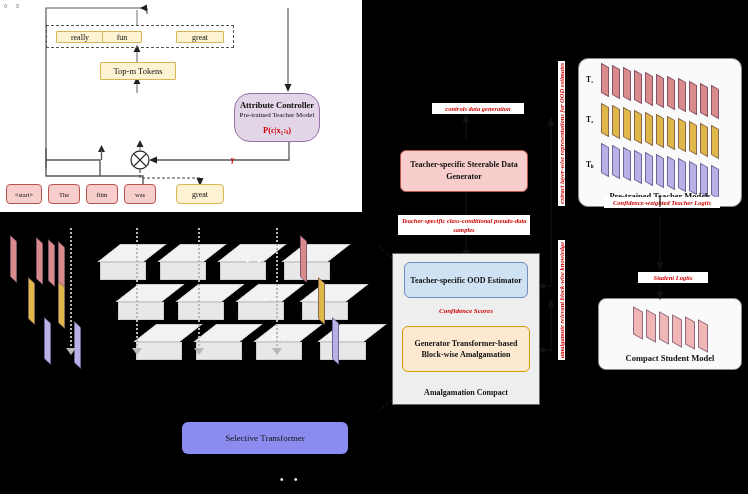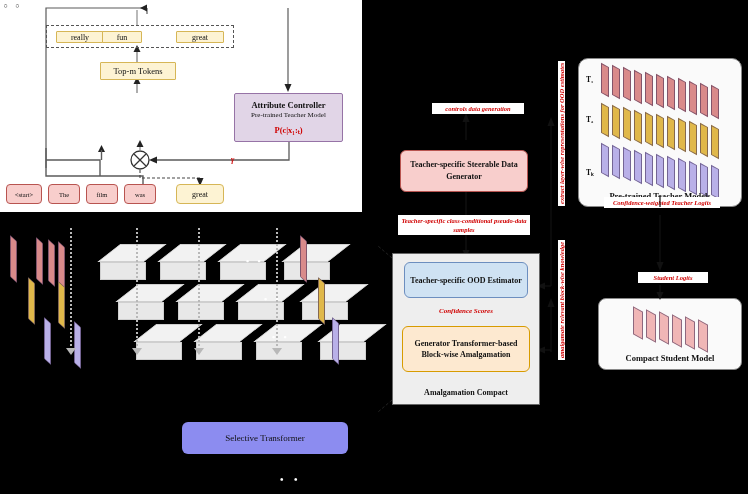--- a/index.html
+++ b/index.html
@@ -25,22 +25,22 @@
             display:flex;align-items:center;justify-content:center;letter-spacing:3px;}
 
   #topm{left:100px;top:62px;width:76px;height:18px;background:#fdf3d3;
         border:1px solid #d6b656;font-size:8.5px;color:#111;border-radius:1px;}
 
   #plm{left:66px;top:93px;width:134px;height:49px;background:#d9ead3;
        border:1px solid #82b366;border-radius:7px;}
   #plm .t1{font-size:8.5px;font-weight:bold;color:#111;}
   #plm .t2{font-size:8.5px;font-weight:bold;color:#d00000;margin-top:6px;font-style:normal;}
 
-  #attr{left:234px;top:93px;width:109px;height:49px;background:#e1d5e7;
-        border:1px solid #9673a6;border-radius:2px;}
+  #attr{left:234px;top:93px;width:86px;height:49px;background:#e1d5e7;
+        border:1px solid #9673a6;border-radius:16px;}
   #attr .t1{font-size:8.5px;font-weight:bold;color:#111;}
   #attr .t2{font-size:7px;color:#111;margin-top:1px;}
   #attr .t3{font-size:8.5px;font-weight:bold;color:#d00000;margin-top:5px;}
 
   
   .itok{position:absolute;box-sizing:border-box;height:20px;background:#f8cecc;
         border:1px solid #b85450;border-radius:4px;font-size:6.5px;color:#111;
         display:flex;align-items:center;justify-content:center;}
   #it0{left:6px;top:184px;width:36px;}
   #it1{left:48px;top:184px;width:32px;}
@@ -216,21 +216,21 @@
 <div id="conf">Confidence Scores</div>
 <div class="pbox" id="sel">Generator Transformer-based Block-wise Amalgamation</div>
 <div id="amal-label">Amalgamation Compact</div>
 
 <div class="vlab" id="vlab-extract">extract layer-wise representations for OOD estimates</div>
 <div class="vlab" id="vlab-amalg">amalgamate relevant block-wise knowledge</div>
 
 <div id="teachers">
   <div class="tlabel" style="left:7px;top:16px;">T₁</div>
   <div class="tlabel" style="left:7px;top:56px;">T₂</div>
-  <div class="tlabel" style="left:7px;top:108px;">Tₖ</div>
+  <div class="tlabel" style="left:7px;top:100px;">Tₖ</div>
   <div id="teacher-stacks">
       <div class="slab" style="left: 22px; top: 6px; width: 10px; height: 34px;">
         <div class="face" style="background: rgb(217, 138, 138); left: 0px; top: 0px;"></div>
       </div>
       <div class="slab" style="left: 33px; top: 8.2px; width: 10px; height: 34px;">
         <div class="face" style="background: rgb(217, 138, 138); left: 0px; top: 0px;"></div>
       </div>
       <div class="slab" style="left: 44px; top: 10.4px; width: 10px; height: 34px;">
         <div class="face" style="background: rgb(217, 138, 138); left: 0px; top: 0px;"></div>
       </div>

